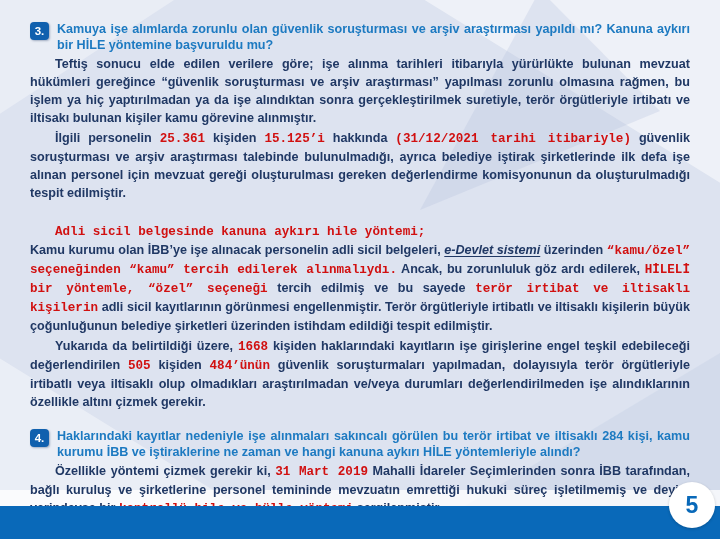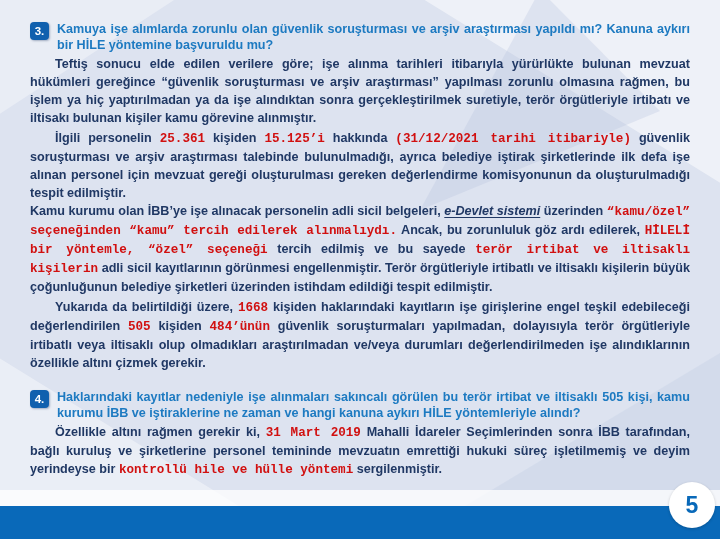--- a/index.html
+++ b/index.html
@@ -109,31 +109,32 @@
 
     <div class="question">
       <span class="badge">3.</span>
       <div class="qtext">Kamuya işe alımlarda zorunlu olan güvenlik soruşturması ve arşiv araştırması yapıldı mı? Kanuna aykırı bir HİLE yöntemine başvuruldu mu?</div>
     </div>
 
     <p class="para"><span>Teftiş sonucu elde edilen verilere göre; işe alınma tarihleri itibarıyla yürürlükte bulunan mevzuat hükümleri gereğince “güvenlik soruşturması ve arşiv araştırması” yapılması zorunlu olmasına rağmen, bu işlem ya hiç yaptırılmadan ya da işe alındıktan sonra gerçekleştirilmek suretiyle, terör örgütleriyle irtibatı ve iltisakı bulunan kişiler kamu görevine alınmıştır.</span></p>
 
     <p class="para"><span>İlgili personelin </span><span class="red">25.361</span><span> kişiden </span><span class="red">15.125’i</span><span> hakkında </span><span class="red">(31/12/2021 tarihi itibariyle)</span><span> güvenlik soruşturması ve arşiv araştırması talebinde bulunulmadığı, ayrıca belediye iştirak şirketlerinde ilk defa işe alınan personel için mevzuat gereği oluşturulması gereken değerlendirme komisyonunun da oluşturulmadığı tespit edilmiştir.</span></p>
 
+    <p class="para subhead"><span class="red">Adli sicil belgesinde kanuna aykırı hile yöntemi;</span></p>
 
     <p class="para no-indent tight"><span>Kamu kurumu olan İBB’ye işe alınacak personelin adli sicil belgeleri, </span><span class="u">e-Devlet sistemi</span><span> üzerinden </span><span class="red">“kamu/özel” seçeneğinden “kamu” tercih edilerek alınmalıydı.</span><span> Ancak, bu zorunluluk göz ardı edilerek, </span><span class="red">HİLELİ bir yöntemle, “özel” seçeneği</span><span> tercih edilmiş ve bu sayede </span><span class="red">terör irtibat ve iltisaklı kişilerin</span><span> adli sicil kayıtlarının görünmesi engellenmiştir. Terör örgütleriyle irtibatlı ve iltisaklı kişilerin büyük çoğunluğunun belediye şirketleri üzerinden istihdam edildiği tespit edilmiştir.</span></p>
 
     <p class="para"><span>Yukarıda da belirtildiği üzere, </span><span class="red">1668</span><span> kişiden haklarındaki kayıtların işe girişlerine engel teşkil edebileceği değerlendirilen </span><span class="red">505</span><span> kişiden </span><span class="red">484’ünün</span><span> güvenlik soruşturmaları yapılmadan, dolayısıyla terör örgütleriyle irtibatlı veya iltisaklı olup olmadıkları araştırılmadan ve/veya durumları değerlendirilmeden işe alındıklarının özellikle altını çizmek gerekir.</span></p>
 
     <div class="question mt-q4">
       <span class="badge">4.</span>
-      <div class="qtext">Haklarındaki kayıtlar nedeniyle işe alınmaları sakıncalı görülen bu terör irtibat ve iltisaklı 505 kişi, kamu kurumu İBB ve iştiraklerine ne zaman ve hangi kanuna aykırı HİLE yöntemleriyle alındı?</div>
+      <div class="qtext">Haklarındaki kayıtlar nedeniyle işe alınmaları sakıncalı görülen bu terör irtibat ve iltisaklı 284 kişi, kamu kurumu İBB ve iştiraklerine ne zaman ve hangi kanuna aykırı HİLE yöntemleriyle alındı?</div>
     </div>
 
-    <p class="para mt-last"><span>Özellikle altını rağmen gerekir ki, </span><span class="red">31 Mart 2019</span><span> Mahalli İdareler Seçimlerinden sonra İBB tarafından, bağlı kuruluş ve şirketlerine personel temininde mevzuatın emrettiği hukuki süreç işletilmemiş ve deyim yerindeyse bir </span><span class="red">kontrollü hile ve hülle yöntemi</span><span> sergilenmiştir.</span></p>
+    <p class="para mt-last"><span>Özellikle yöntemi çizmek gerekir ki, </span><span class="red">31 Mart 2019</span><span> Mahalli İdareler Seçimlerinden sonra İBB tarafından, bağlı kuruluş ve şirketlerine personel temininde mevzuatın emrettiği hukuki süreç işletilmemiş ve deyim yerindeyse bir </span><span class="red">kontrollü hile ve hülle yöntemi</span><span> sergilenmiştir.</span></p>
 
   </div>
 
   <div class="footer-bar"></div>
 
   <div class="page-circle">
     <span>5</span>
   </div>
 
 </div>

